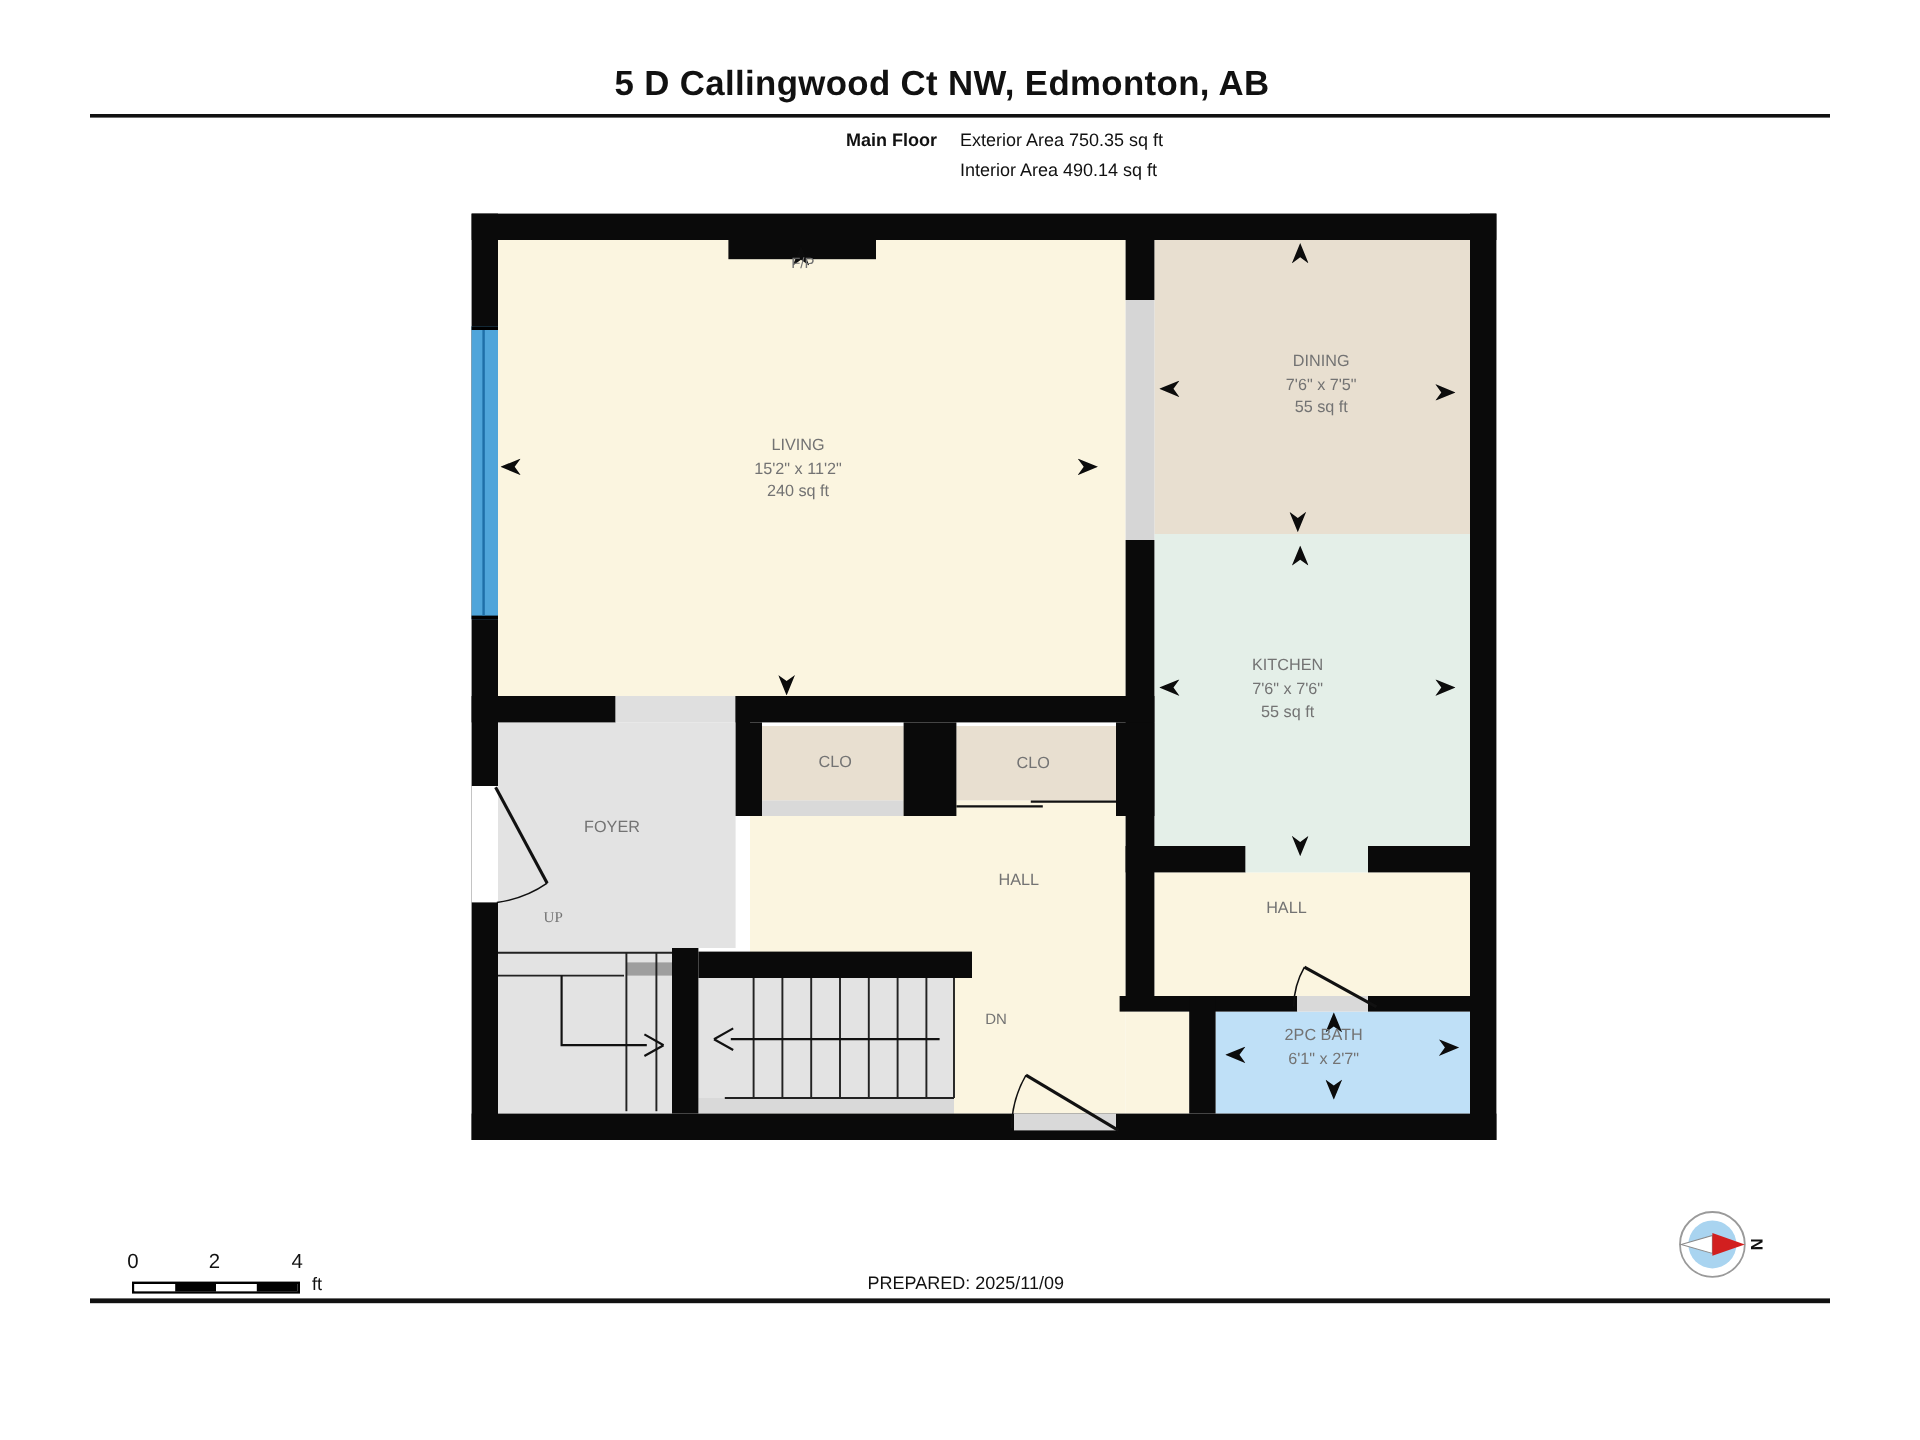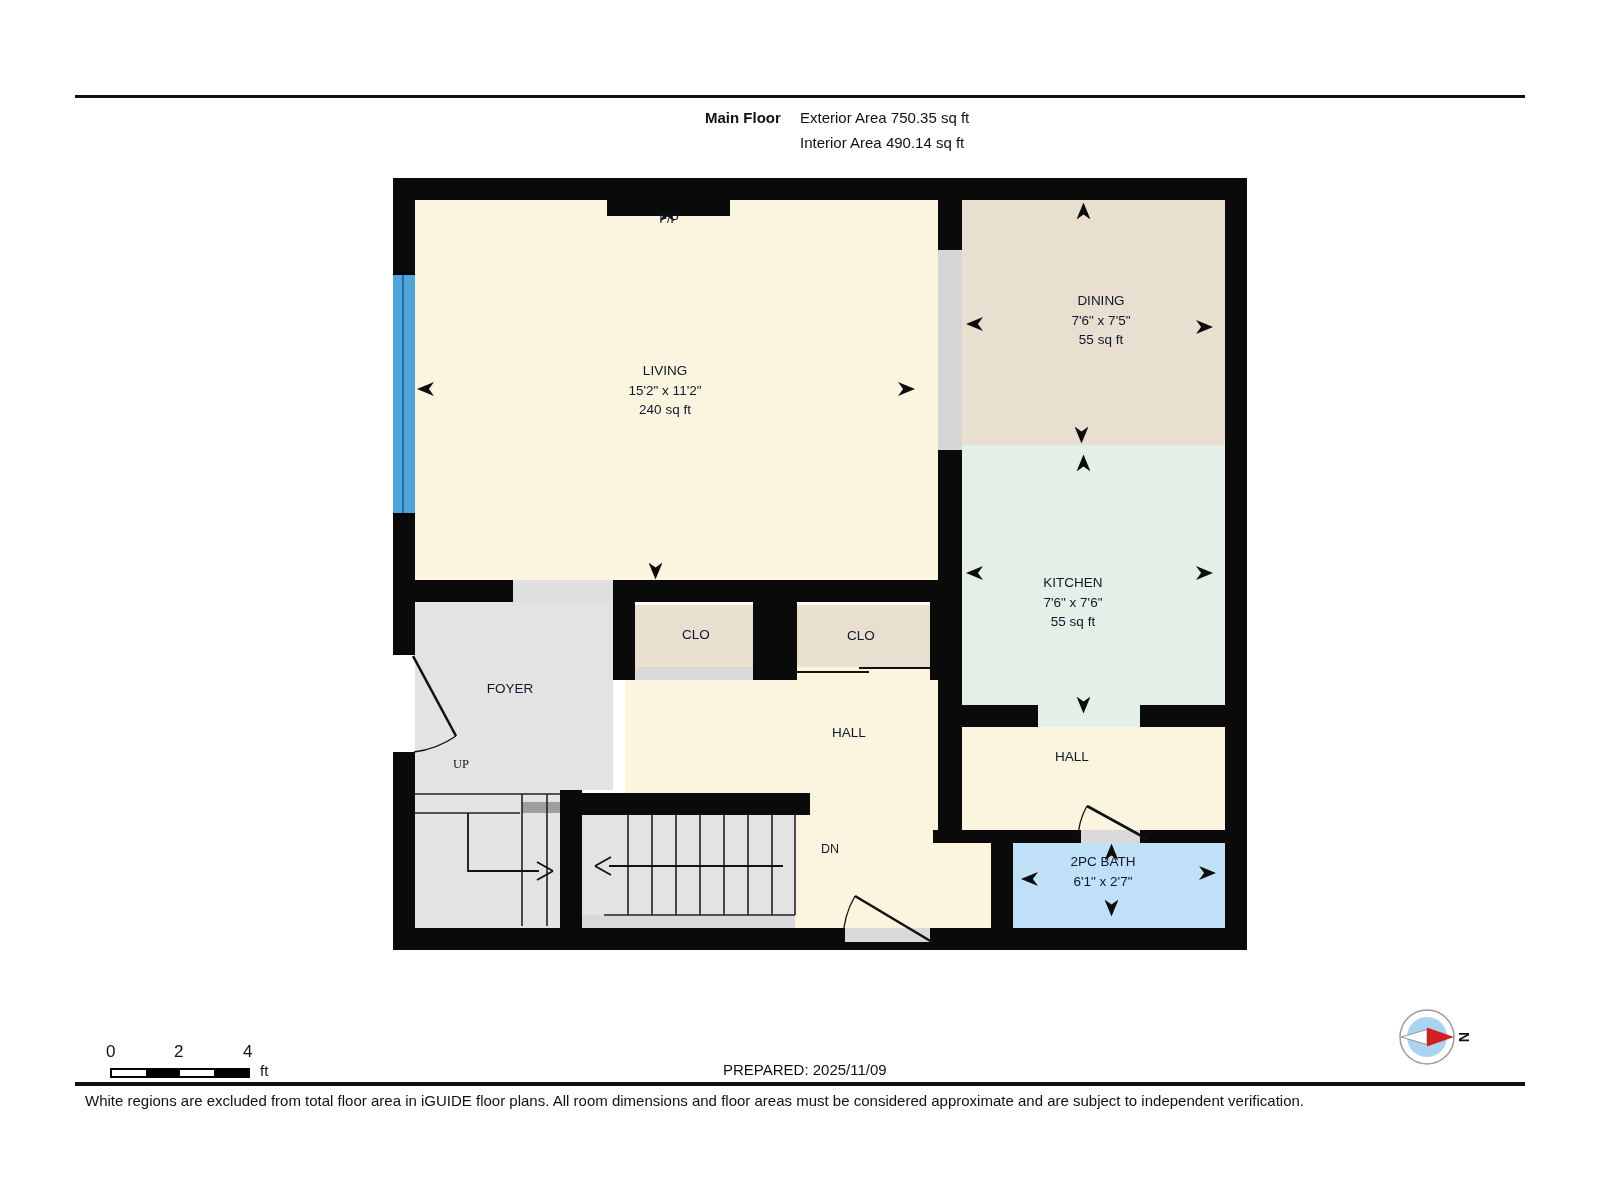--- a/index.html
+++ b/index.html
@@ -9,40 +9,41 @@
   .title{top:54px;left:0;width:1570px;text-align:center;font-size:29px;font-weight:bold;letter-spacing:.3px;}
   .hrule{top:95px;left:75px;width:1450px;height:3px;background:#111;}
   .frule{top:1082px;left:75px;width:1450px;height:4px;background:#111;}
   .meta{font-size:15px;}
   .plan{top:178px;left:393px;width:854px;height:772px;}
   .wall{position:absolute;background:#0a0a0a;}
   .fill{position:absolute;}
   .cream{background:#FBF5E0;} .beige{background:#E8DFD0;} .mint{background:#E4EFE8;}
   .blue{background:#BFE0F7;}  .grey{background:#E3E3E3;}  .ltgrey{background:#D9D9D9;}
   .rlabel{position:absolute;transform:translate(-50%,-50%);text-align:center;
-          font-size:13.5px;line-height:1.45;color:#0f172a;white-space:nowrap;}
+          font-size:13.5px;line-height:1.45;color:#737373;white-space:nowrap;}
   .sm{font-size:12.5px;}
   .arr{position:absolute;width:17px;height:14px;background:#0c0c0c;
        clip-path:polygon(0% 0%,100% 50%,0% 100%,30% 50%);}
   .arr.left{transform:rotate(180deg);} .arr.up{transform:rotate(-90deg);} .arr.down{transform:rotate(90deg);}
   .window{position:absolute;left:0;top:94px;width:22px;height:244px;background:#4FA5DA;
           border-top:3px solid #000;border-bottom:3px solid #000;box-sizing:border-box;}
   .window .pane{position:absolute;left:9px;top:0;width:2px;height:100%;background:#1F6FA8;}
   .svg-overlay{position:absolute;left:0;top:0;pointer-events:none;}
   .scalebar{position:absolute;left:110px;top:1068px;width:140px;height:10px;
             border:2px solid #000;box-sizing:border-box;display:flex;}
   .scalebar div{flex:1;}
   .snum{position:absolute;font-size:17px;color:#111;}
   .disc{position:absolute;left:85px;top:1092px;font-size:15px;color:#111;}
 </style>
 </head>
 <body>
 
 <div class="page">
 
+  <div class="abs title">5 D Callingwood Ct NW, Edmonton, AB</div>
   <div class="abs hrule"></div>
   <div class="abs meta" style="left:705px;top:109px;font-weight:bold;">Main Floor</div>
   <div class="abs meta" style="left:800px;top:109px;">Exterior Area 750.35 sq ft</div>
   <div class="abs meta" style="left:800px;top:134px;">Interior Area 490.14 sq ft</div>
 
   <div class="abs plan">
 
     <div class="fill cream" style="left:22px;top:22px;width:523px;height:380px;"></div>
     <div class="fill beige" style="left:569px;top:22px;width:263px;height:245px;"></div>
     <div class="fill mint" style="left:569px;top:267px;width:263px;height:260px;"></div>
@@ -143,21 +144,21 @@
     <div class="rlabel" style="left:272px;top:212px;">
       <span style="display:block;">LIVING</span>
       <span style="display:block;">15'2" x 11'2"</span>
       <span style="display:block;">240 sq ft</span>
     </div>
     <div class="rlabel" style="left:708px;top:142px;">
       <span style="display:block;">DINING</span>
       <span style="display:block;">7'6" x 7'5"</span>
       <span style="display:block;">55 sq ft</span>
     </div>
-    <div class="rlabel" style="left:680px;top:396px;margin-top:28px;">
+    <div class="rlabel" style="left:680px;top:396px;">
       <span style="display:block;">KITCHEN</span>
       <span style="display:block;">7'6" x 7'6"</span>
       <span style="display:block;">55 sq ft</span>
     </div>
     <div class="rlabel" style="left:710px;top:694px;">
       <span style="display:block;">2PC BATH</span>
       <span style="display:block;">6'1" x 2'7"</span>
     </div>
     <div class="rlabel" style="left:117px;top:511px;">FOYER</div>
     <div class="rlabel" style="left:456px;top:555px;">HALL</div>
@@ -184,15 +185,14 @@
 
   <svg class="abs" style="left:1393px;top:1003px;" width="92" height="68">
     <circle cx="34" cy="34" r="27" fill="#ffffff" stroke="#9a9a9a" stroke-width="1.5"></circle>
     <circle cx="34" cy="34" r="20" fill="#A9D4F0"></circle>
     <polygon points="8,34 34,26.5 34,41.5" fill="#ffffff" stroke="#8a8a8a" stroke-width="0.9"></polygon>
     <polygon points="34,24.5 61,34 34,43.5" fill="#D21F1F"></polygon>
     <text x="70" y="34" transform="rotate(90 70 34)" text-anchor="middle" dominant-baseline="middle" font-size="14" font-weight="bold" fill="#111">N</text>
   </svg>
 
   <div class="abs frule"></div>
-  <div class="disc">White regions are excluded from total floor area in iGUIDE floor plans. All room dimensions and floor areas must be considered approximate and are subject to independent verification.</div>
 
 </div>
 
 </body></html>

